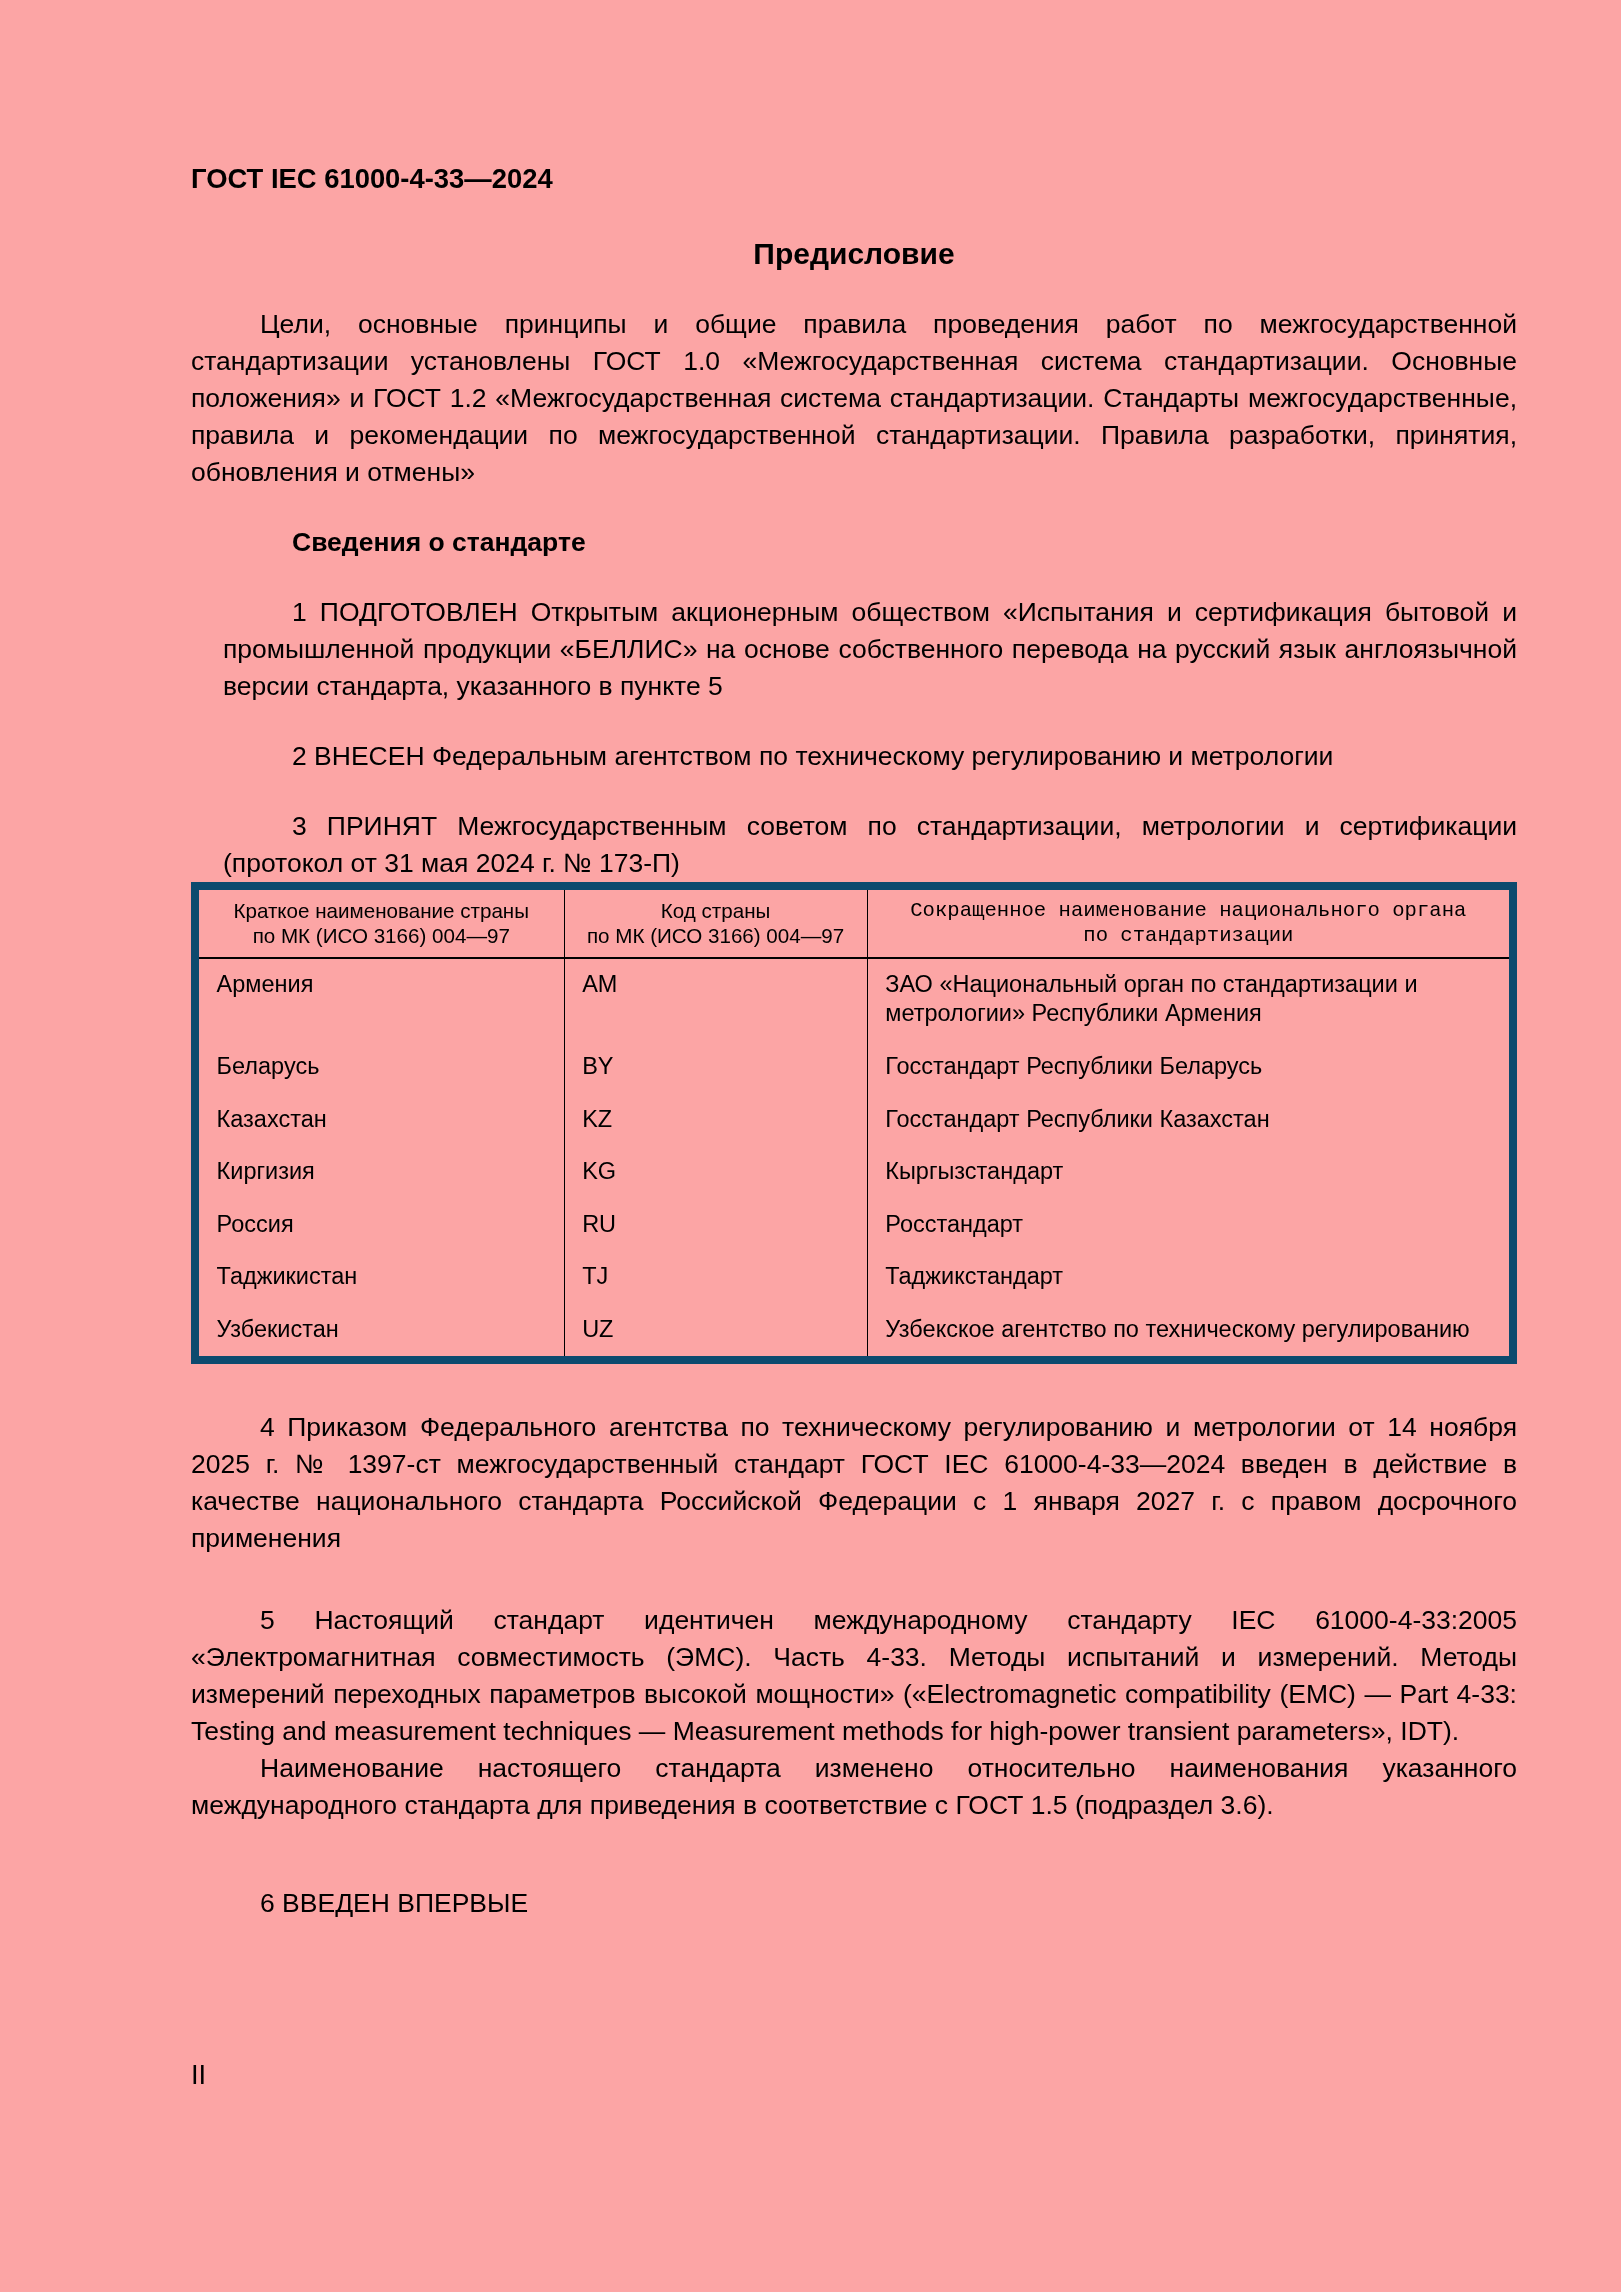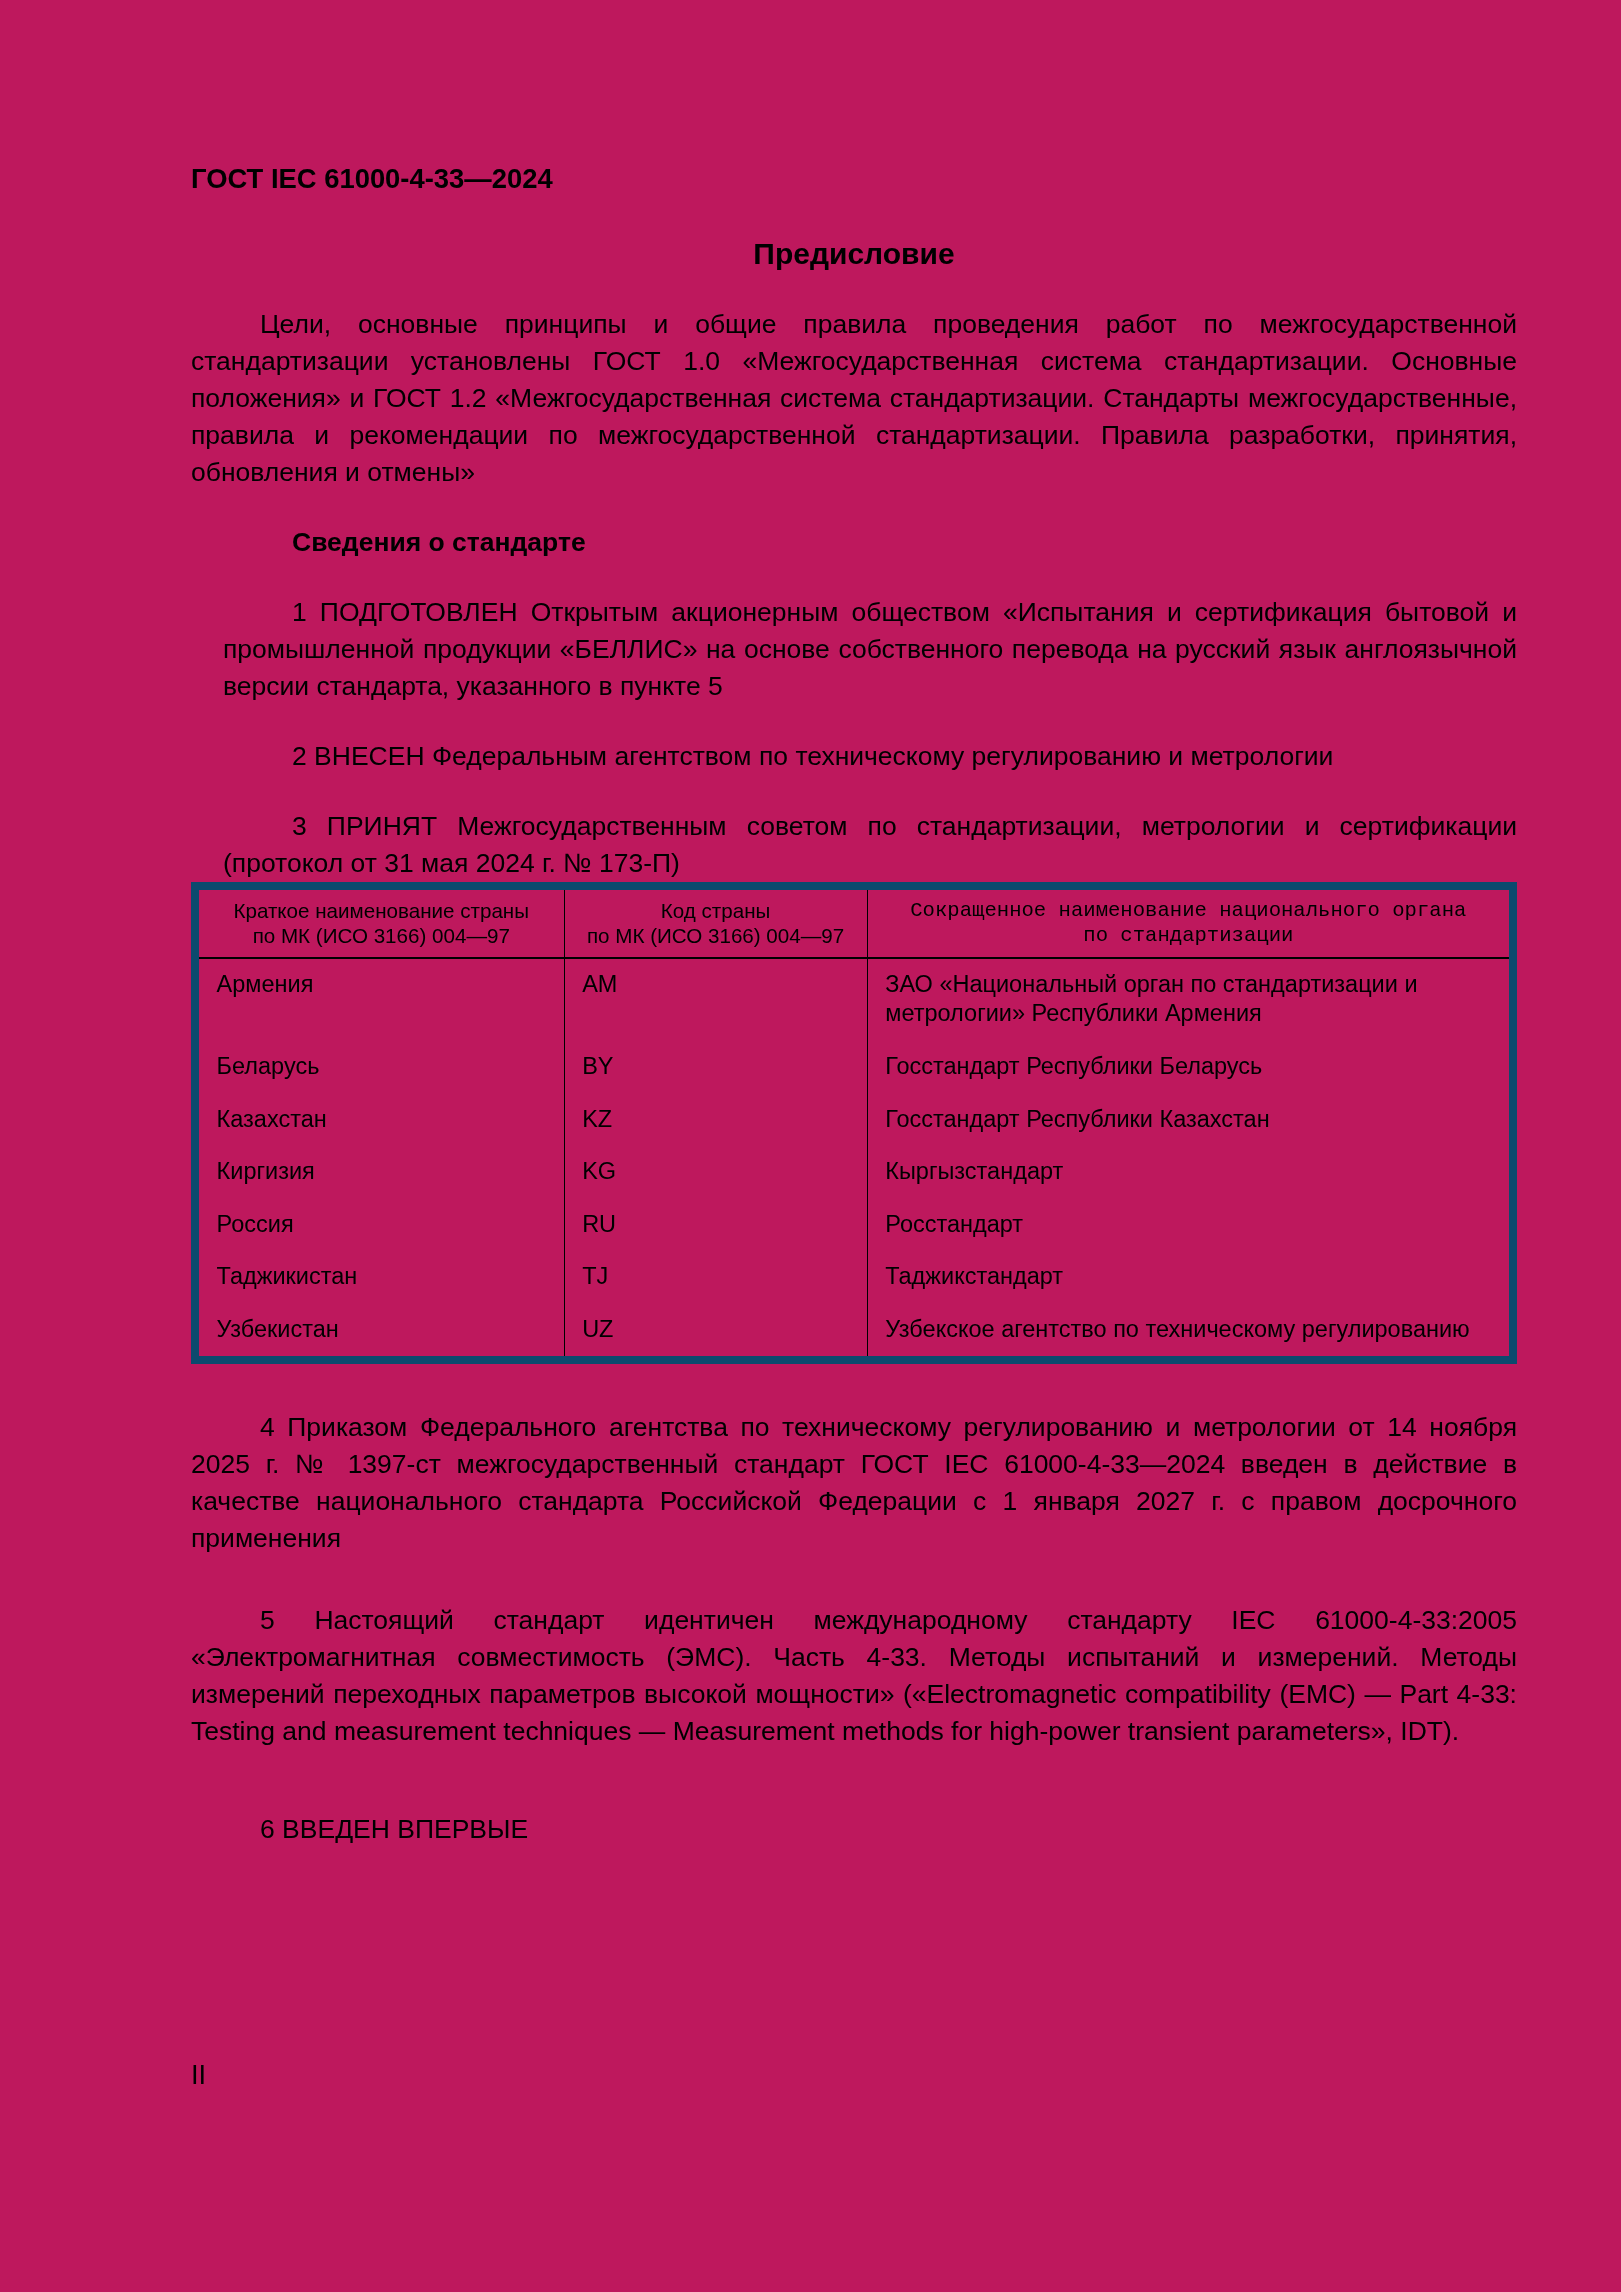--- a/index.html
+++ b/index.html
@@ -6,21 +6,21 @@
   html, body { margin: 0; padding: 0; background: #ffffff; }
   body {
     width: 1621px; height: 2293px;
     font-family: "Liberation Sans", sans-serif;
     color: #000000;
   }
   .page {
     position: relative;
     width: 1621px; height: 2293px;
     padding: 162px 104px 0 191px;
-    background: #be185d;
+    background: #fca5a5;
     overflow: hidden;
   }
   .doc-code {
     font-size: 27.4px;
     font-weight: bold;
     line-height: 33px;
   }
   .title {
     margin: 41px 0 35px 0;
     text-align: center;
@@ -148,20 +148,21 @@
         <td class="c2">UZ</td>
         <td class="c3">Узбекское агентство по техническому регулированию</td>
       </tr>
     </tbody>
   </table>
 
   <p class="indent mt-lg">4 Приказом Федерального агентства по техническому регулированию и метрологии от 14 ноября 2025 г. № 1397-ст межгосударственный стандарт ГОСТ IEC 61000-4-33—2024 введен в действие в качестве национального стандарта Российской Федерации с 1 января 2027 г. с правом досрочного применения</p>
 
   <p class="indent mt-lg">5 Настоящий стандарт идентичен международному стандарту IEC 61000-4-33:2005 «Электромагнитная совместимость (ЭМС). Часть 4-33. Методы испытаний и измерений. Методы измерений переходных параметров высокой мощности» («Electromagnetic compatibility (EMC) — Part 4-33: Testing and measurement techniques — Measurement methods for high-power transient parameters», IDT).</p>
 
+  <p class="indent">Наименование настоящего стандарта изменено относительно наименования указанного международного стандарта для приведения в соответствие с ГОСТ 1.5 (подраздел 3.6).</p>
 
 
 
   <p class="indent mt-xl">6 ВВЕДЕН ВПЕРВЫЕ</p>
 
   <div class="page-number">II</div>
 
 </div>
 
 

